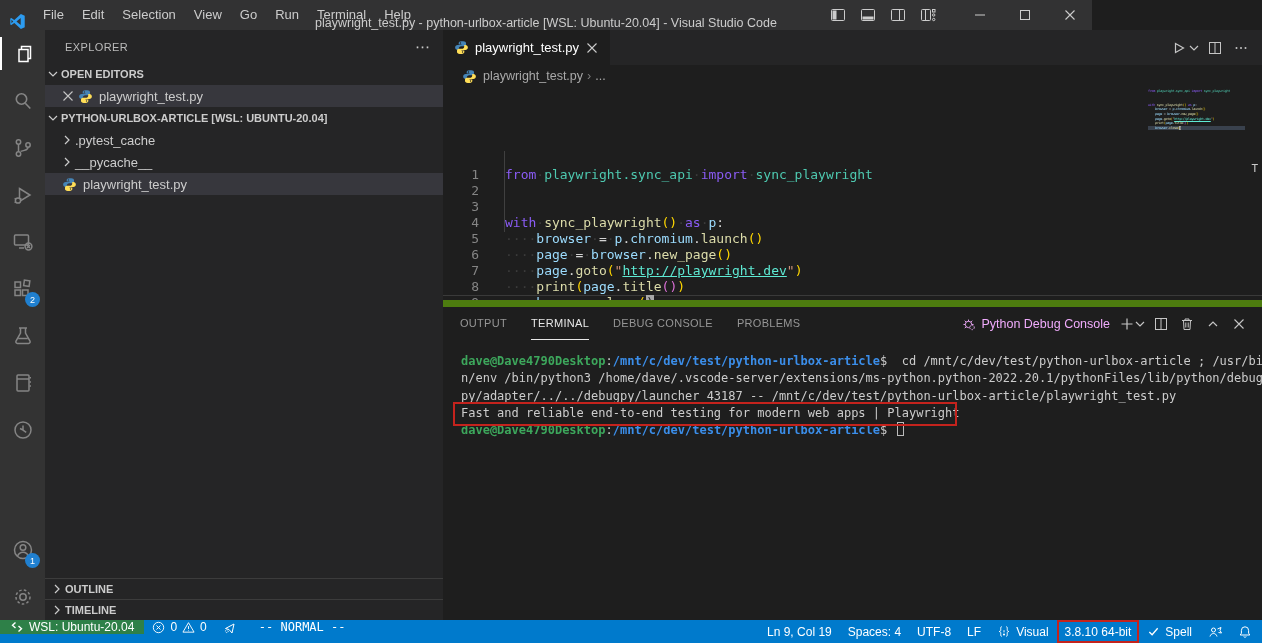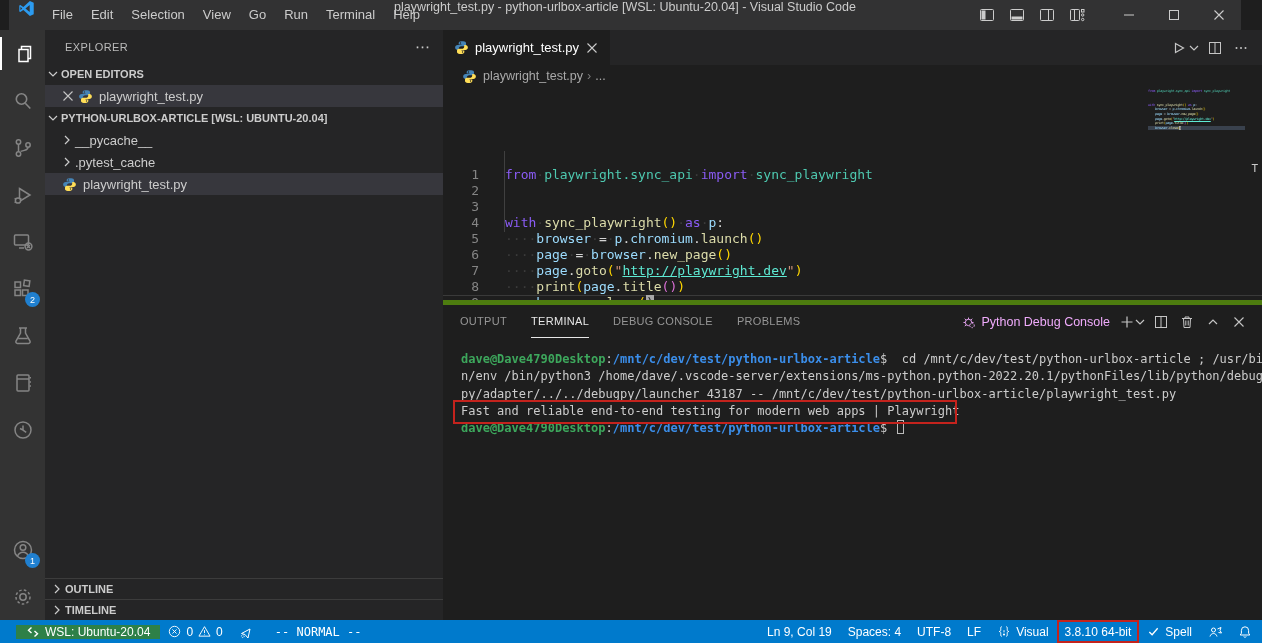--- a/index.html
+++ b/index.html
@@ -1,29 +1,29 @@
 <!DOCTYPE html>
 <html><head>
 <meta charset="utf-8">
 <style>
   * { margin:0; padding:0; box-sizing:border-box; }
   html,body { width:1262px; height:643px; overflow:hidden; background:#1e1e1e;
     font-family:"Liberation Sans", sans-serif; }
   .mono { font-family:"DejaVu Sans Mono", monospace; }
 
   
-  .titlebar { position:absolute; top:0; left:9px; width:1232px; height:30px; background:#323233;
-    display:flex; align-items:flex-start; color:#cccccc; font-size:13px; z-index:5; }
+  .titlebar { position:absolute; top:0; left:0; width:1092px; height:30px; background:#323233;
+    display:flex; align-items:flex-end; color:#cccccc; font-size:13px; z-index:5; }
   .activitybar { position:absolute; top:30px; left:0; width:45px; height:590px; background:#333333;
     display:flex; flex-direction:column; align-items:center; }
   .sidebar { position:absolute; top:30px; left:45px; width:398px; height:590px; background:#252526;
     color:#cccccc; font-size:13px; }
   .editorgroup { position:absolute; top:30px; left:443px; width:819px; height:270px; background:#1e1e1e; }
   .panel { position:absolute; top:300px; left:443px; width:819px; height:320px; background:#1e1e1e;
-    border-top:5px solid #4d7c0f; }
+    border-top:7px solid #4d7c0f; }
   .statusbar { position:absolute; bottom:0; left:0; width:1262px; height:23px; background:#007acc;
     display:flex; align-items:stretch; color:#ffffff; font-size:12px; z-index:6; }
 
   
   .tb-logo { width:34px; display:flex; justify-content:center; }
   .tb-menu { display:flex; }
   .tb-menu .mi { padding:0 9px; height:30px; line-height:30px; cursor:default; }
   .tb-title { position:absolute; left:0; right:0; text-align:center; pointer-events:none; font-size:12.5px; color:#cccccc;}
   .tb-right { margin-left:auto; display:flex; align-items:center; z-index:2; }
   .tb-icon { width:30px; height:30px; display:flex; align-items:center; justify-content:center; color:#cccccc; }
@@ -92,21 +92,21 @@
   .term { position:absolute; top:46px; left:18px; right:6px; font-size:12px; line-height:17.3px;
     color:#cccccc; white-space:pre; }
   .t-user{color:#3da75c; font-weight:bold} .t-path{color:#3b8eea; font-weight:bold} .t-plain{color:#cccccc}
   .t-cursor{display:inline-block; width:7px; height:14px; border:1px solid #bbbbbb; vertical-align:-2px; margin-left:2px;}
 
   .annotation { position:absolute; border:2px solid #c4231d; pointer-events:none; z-index:9; }
   .ann-terminal { left:10px; top:95px; width:504px; height:24px; }
 
   
   .st-item { display:flex; align-items:center; padding:0 8px; gap:5px; cursor:pointer; white-space:nowrap; }
-  .st-left { display:flex; align-items:center;padding-left:16px; }
+  .st-left { display:flex; align-items:flex-start; }
   .st-right { margin-left:auto; display:flex; align-items:stretch; padding-right:2px; }
   .st-remote { background:#2e8048; padding:0 10px; }
   .st-item svg { display:block; }
   .st-item.annotated { outline:2px solid #c4231d; outline-offset:-2px; }
   .st-vim { font-family:"DejaVu Sans Mono",monospace; font-size:12px; padding-left:14px; }
 </style>
 </head>
 <body>
 
 <div class="titlebar">
@@ -312,29 +312,29 @@
       </span>
     <span>PYTHON-URLBOX-ARTICLE [WSL: UBUNTU-20.04]</span>
   </div>
   <div id="file-tree">
       <div class="sb-row">
         <span class="chev" style="margin-left:14px">
           <svg width="12" height="12" viewBox="0 0 12 12">
             <path fill="none" stroke="currentColor" stroke-width="1.2" d="m4 2 4 4-4 4"></path>
           </svg>
         </span>
-        <span>__pycache__</span>
+        <span>.pytest_cache</span>
       </div>
       <div class="sb-row">
         <span class="chev" style="margin-left:14px">
           <svg width="12" height="12" viewBox="0 0 12 12">
             <path fill="none" stroke="currentColor" stroke-width="1.2" d="m4 2 4 4-4 4"></path>
           </svg>
         </span>
-        <span>.pytest_cache</span>
+        <span>__pycache__</span>
       </div>
       <div class="sb-row selected">
         <span class="fileicon" style="margin-left:16px">
           <svg width="15" height="15" viewBox="0 0 16 16">
             <path fill="#4584b6" d="M7.9 1.2c-2 0-2.9.9-2.9 2v1.6h3v.5H3.9C2.4 5.3 1.2 6.5 1.2 8s1.2 2.7 2.7 2.7h1.2V9.2c0-1.4 1.2-2.5 2.6-2.5h3.1c1.1 0 2-.9 2-2V3.2c0-1.1-1-2-2.9-2h-2zm-1 1.3a.7.7 0 1 1 0 1.4.7.7 0 0 1 0-1.4z"></path>
             <path fill="#ffde57" d="M8.1 14.8c2 0 2.9-.9 2.9-2v-1.6H8v-.5h4.1c1.5 0 2.7-1.2 2.7-2.7s-1.2-2.7-2.7-2.7h-1.2v1.5c0 1.4-1.2 2.5-2.6 2.5H5.2c-1.1 0-2 .9-2 2v1.5c0 1.1 1 2 2.9 2h2zm1-1.3a.7.7 0 1 1 0-1.4.7.7 0 0 1 0 1.4z"></path>
           </svg>
         </span>
         <span>playwright_test.py</span>
       </div>

